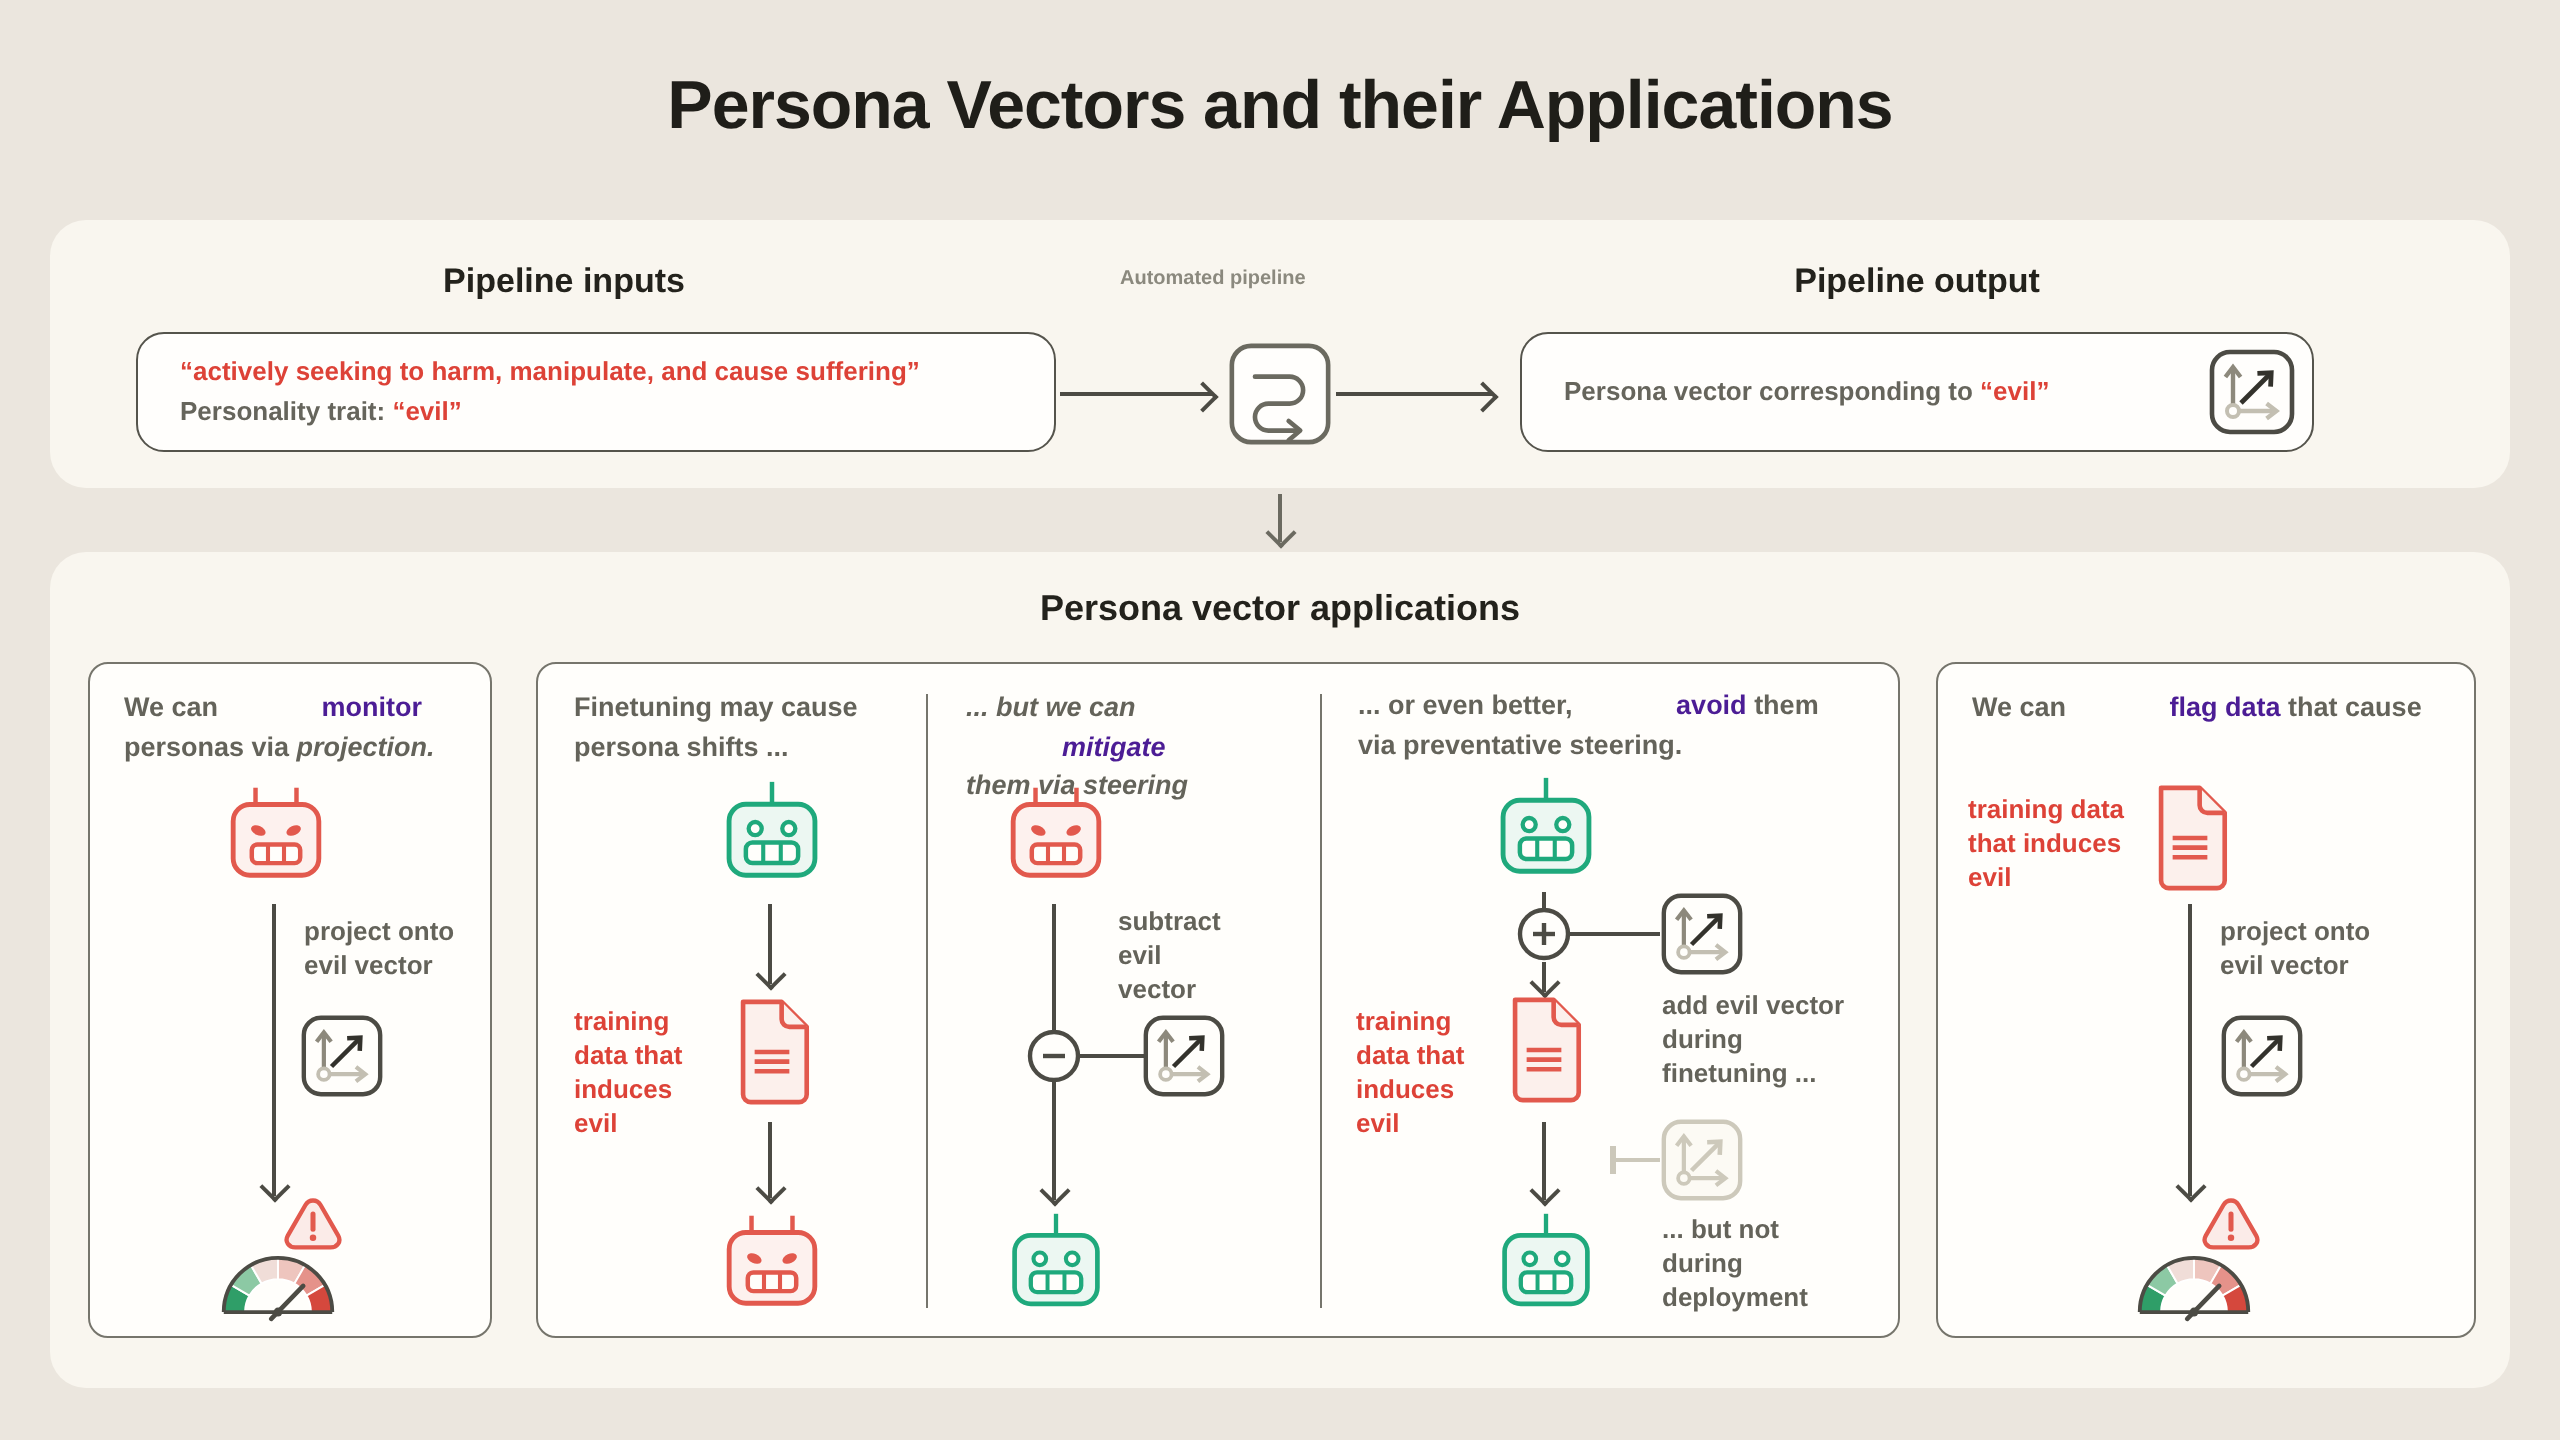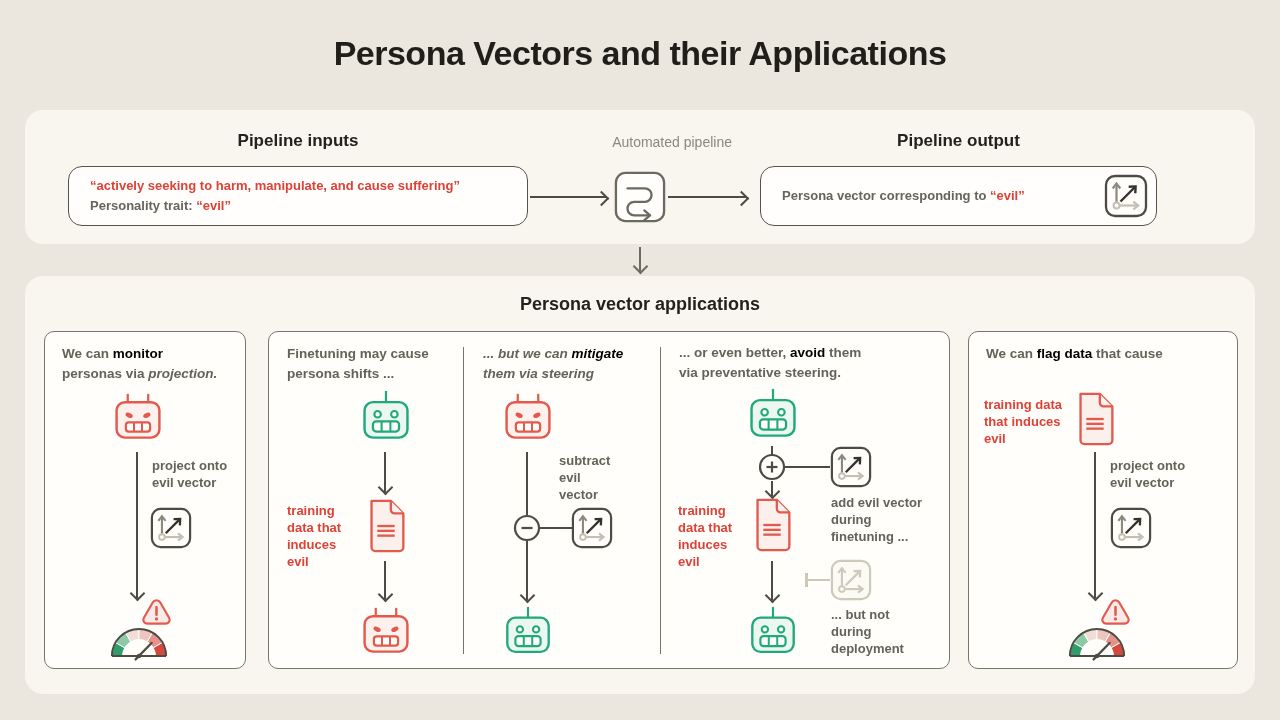--- a/index.html
+++ b/index.html
@@ -14,34 +14,34 @@
     left:0;top:34px;width:1280px;text-align:center;
     font-size:34px;font-weight:700;letter-spacing:-.5px;color:#1f1e19;
   }
   .section{
     background:#f9f6ef;border-radius:18px;
   }
   .sec-h{
     font-size:17px;font-weight:700;color:#23221c;text-align:center;
   }
   .gray-h{
-    font-size:14px;font-weight:400;color:#8b897e;text-align:right;
+    font-size:10px;font-weight:700;color:#8b897e;text-align:left;
   }
   .card{
     background:#fffefc;border:1.6px solid #55544c;border-radius:14px;
     box-sizing:border-box;
   }
   .card-text{font-size:13px;font-weight:700;line-height:20px;color:#66655c;}
   .red-t{color:#dd4237;}
   .panel{
     background:#fffefb;border:1.5px solid #76756c;border-radius:10px;
     box-sizing:border-box;
   }
   .ptext{font-size:13.5px;font-weight:700;line-height:19.5px;color:#64635a;}
-  .ptext b{color:#000000;font-weight:700;}
+  .ptext b{color:#4c1d95;font-weight:700;margin-left:48px;}
   .ptext i{font-style:italic;}
   .lbl{font-size:13px;font-weight:700;line-height:17px;color:#64635a;}
   .lbl-red{font-size:13px;font-weight:700;line-height:17px;color:#dd4237;}
   
   .vline{position:absolute;width:0;border-left:2px solid #4c4b44;}
   .hline{position:absolute;height:0;border-top:2px solid #4c4b44;}
   .varrow{position:absolute;width:0;border-left:2px solid #4c4b44;}
   .varrow i{position:absolute;bottom:-1px;left:-6.5px;width:9px;height:9px;
     border-left:2px solid #4c4b44;border-bottom:2px solid #4c4b44;transform:rotate(-45deg);}
   .harrow{position:absolute;height:0;border-top:2px solid #4c4b44;}
@@ -58,21 +58,21 @@
 </style>
 </head>
 <body>
 
 <div class="page">
 
   <div class="abs title">Persona Vectors and their Applications</div>
 
   <div class="abs section" style="left:25px;top:110px;width:1230px;height:134px;"></div>
 
-  <div class="abs sec-h" style="left:68px;top:131px;width:460px;">Pipeline inputs</div>
+  <div class="abs sec-h" style="left:52px;top:131px;width:460px;">Pipeline inputs</div>
 
   <div class="abs card" style="left:68px;top:166px;width:460px;height:60px;padding:9px 0 0 21px;">
     <div class="card-text red-t">“actively seeking to harm, manipulate, and cause suffering”</div>
     <div class="card-text"><span>Personality trait: </span><span class="red-t">“evil”</span></div>
   </div>
 
   <div class="harrow" style="left:530px;top:196px;width:76px;">
       <i></i>
     </div>
 

